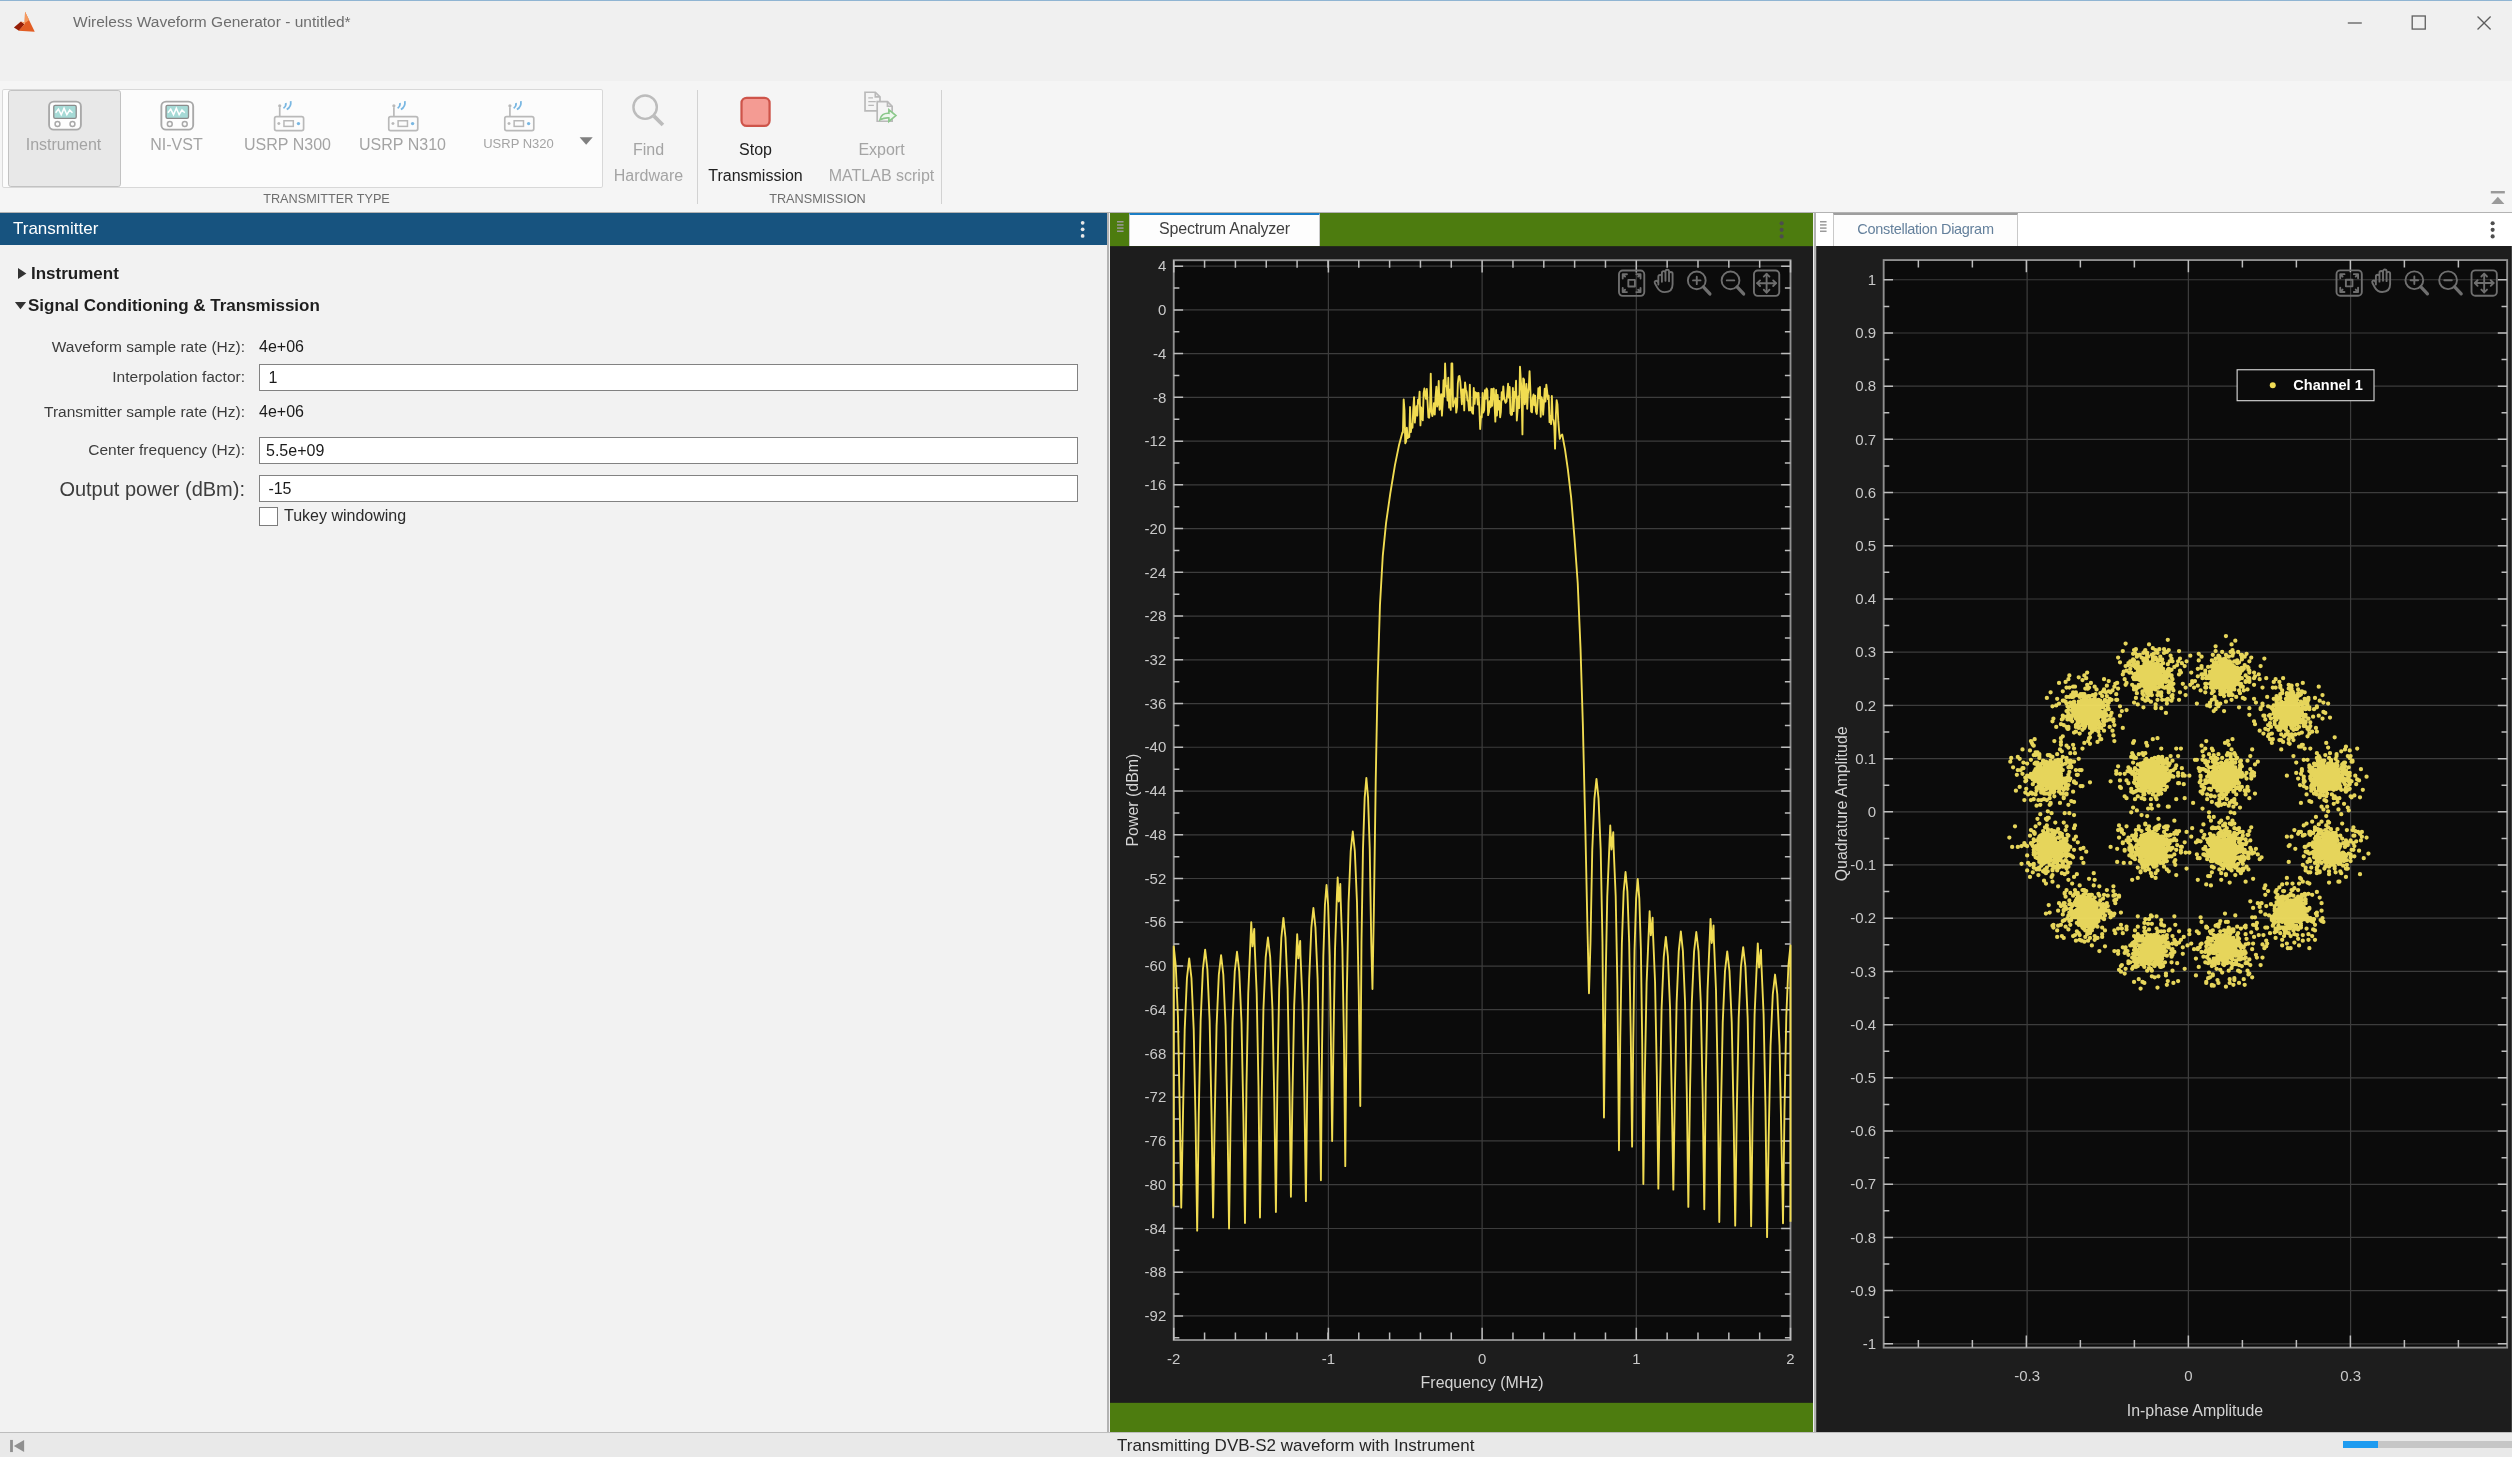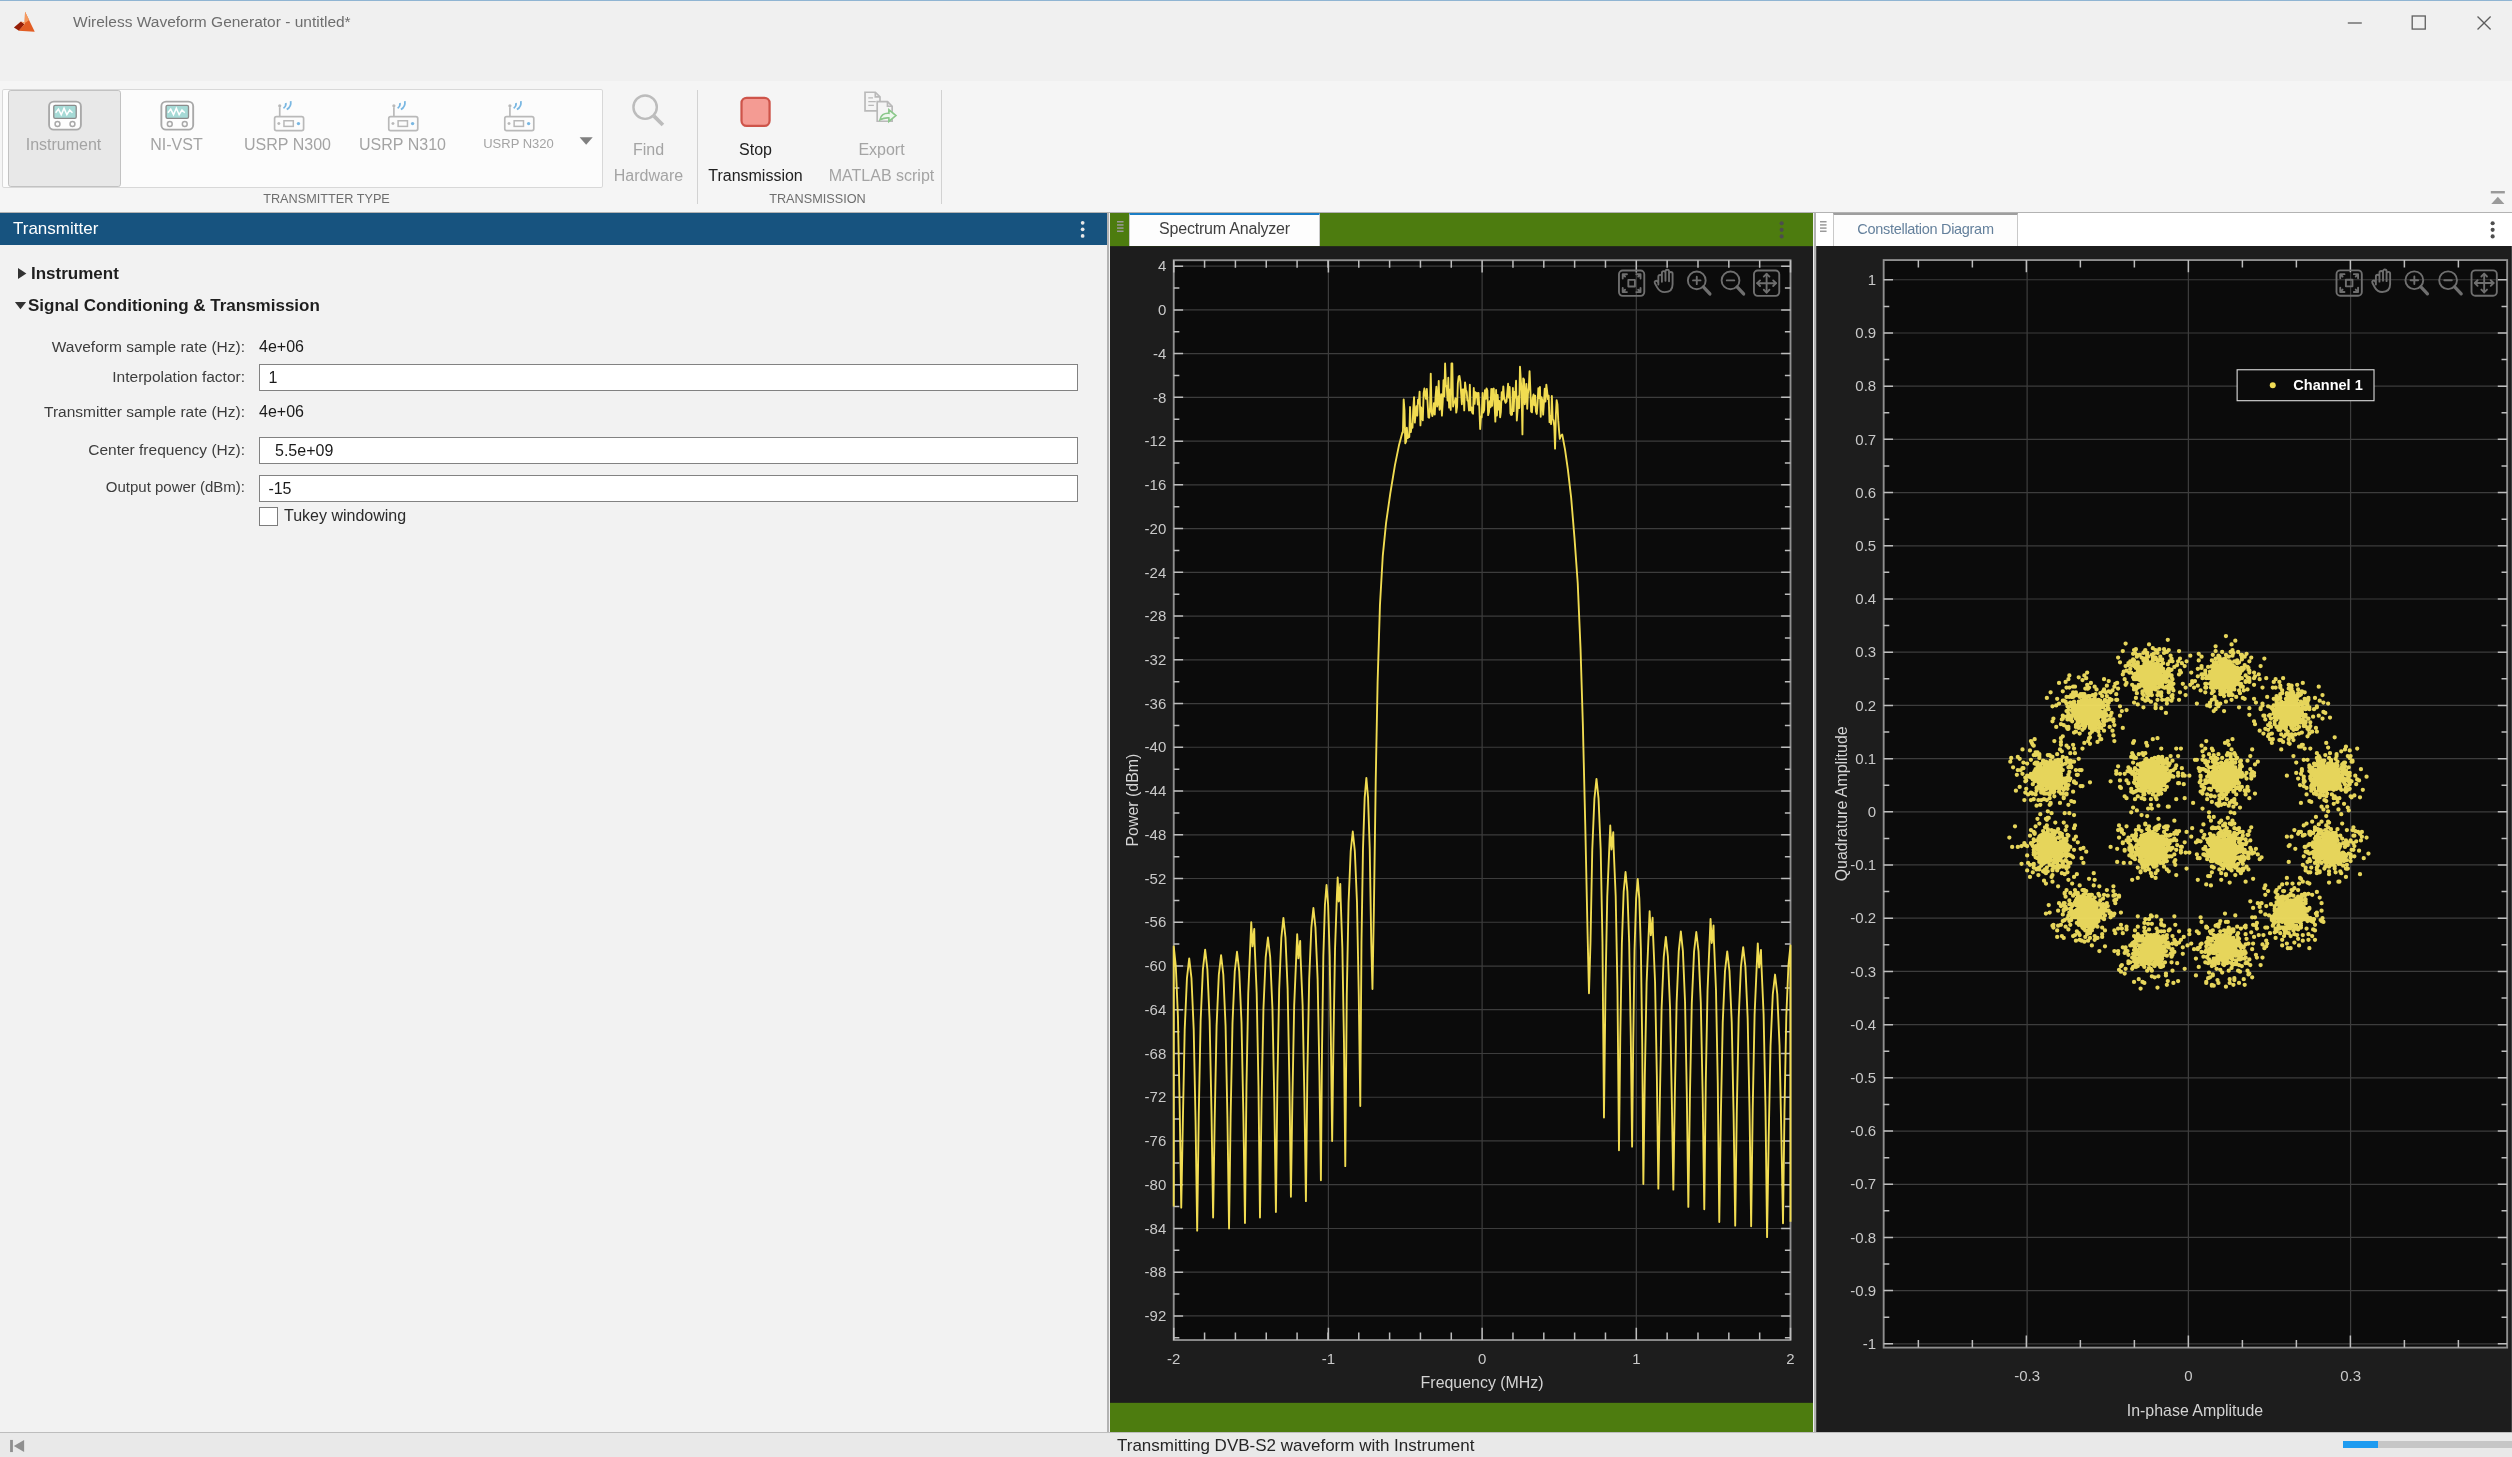--- a/index.html
+++ b/index.html
@@ -121,22 +121,22 @@
         <polygon points="1,2 13,2 7,10" fill="#333"></polygon>
       </svg>
       <div class="abs" style="left:28px;top:83px;font-size:17px;font-weight:bold;color:#1f1f1f">Signal Conditioning &amp; Transmission</div>
       <div class="abs" style="left:0;top:125px;width:245px;text-align:right;font-size:15.5px;color:#3d3d3d">Waveform sample rate (Hz):</div>
       <div class="abs" style="left:259px;top:125px;font-size:16px;color:#1a1a1a">4e+06</div>
       <div class="abs" style="left:0;top:155px;width:245px;text-align:right;font-size:15.5px;color:#3d3d3d">Interpolation factor:</div>
       <div class="abs" style="left:259px;top:151px;width:819px;height:27px;background:#fff;border:0.9px solid #828282;font-size:16px;color:#1a1a1a;line-height:25px;padding-left:8.4px">1</div>
       <div class="abs" style="left:0;top:190px;width:245px;text-align:right;font-size:15.5px;color:#3d3d3d">Transmitter sample rate (Hz):</div>
       <div class="abs" style="left:259px;top:190px;font-size:16px;color:#1a1a1a">4e+06</div>
       <div class="abs" style="left:0;top:228px;width:245px;text-align:right;font-size:15.5px;color:#3d3d3d">Center frequency (Hz):</div>
-      <div class="abs" style="left:259px;top:224px;width:819px;height:27px;background:#fff;border:0.9px solid #828282;font-size:16px;color:#1a1a1a;line-height:25px;padding-left:15px">5.5e+09</div>
-      <div class="abs" style="left:0;top:265px;width:245px;text-align:right;font-size:15px;color:#3d3d3d">Output power (dBm):</div>
+      <div class="abs" style="left:259px;top:224px;width:819px;height:27px;background:#fff;border:0.9px solid #828282;font-size:16px;color:#1a1a1a;line-height:25px;padding-left:6px">5.5e+09</div>
+      <div class="abs" style="left:0;top:265px;width:245px;text-align:right;font-size:20px;color:#3d3d3d">Output power (dBm):</div>
       <div class="abs" style="left:259px;top:262px;width:819px;height:27px;background:#fff;border:0.9px solid #828282;font-size:16px;color:#1a1a1a;line-height:25px;padding-left:8.4px">-15</div>
       <div class="abs" style="left:259px;top:294px;width:19px;height:19px;background:#fff;border:1.4px solid #7c7c7c"></div>
       <div class="abs" style="left:284px;top:294px;font-size:16px;color:#2b2b2b">Tukey windowing</div>
     </div>
     <div class="abs" style="left:1107px;top:213px;width:1.9px;height:1219px;background:#b3b3b3"></div>
     <div class="abs" style="left:1814px;top:213px;width:1.9px;height:1219px;background:#b3b3b3"></div>
     <div class="abs" style="left:1110px;top:213px;width:703px;height:1219px;background:#4d7c0f">
       <svg class="abs" style="left:6.6px;top:8.4px" width="7.5" height="14" viewBox="0 0 8 15">
         <g fill="#9a9a9a">
           <rect y="0" width="7" height="1.6"></rect>

